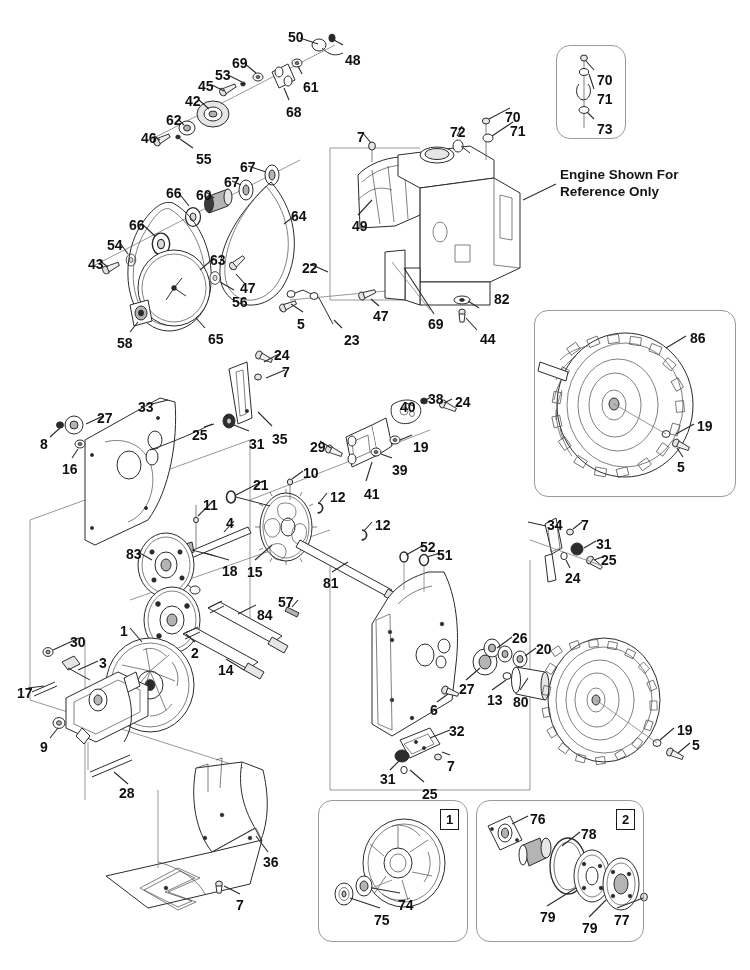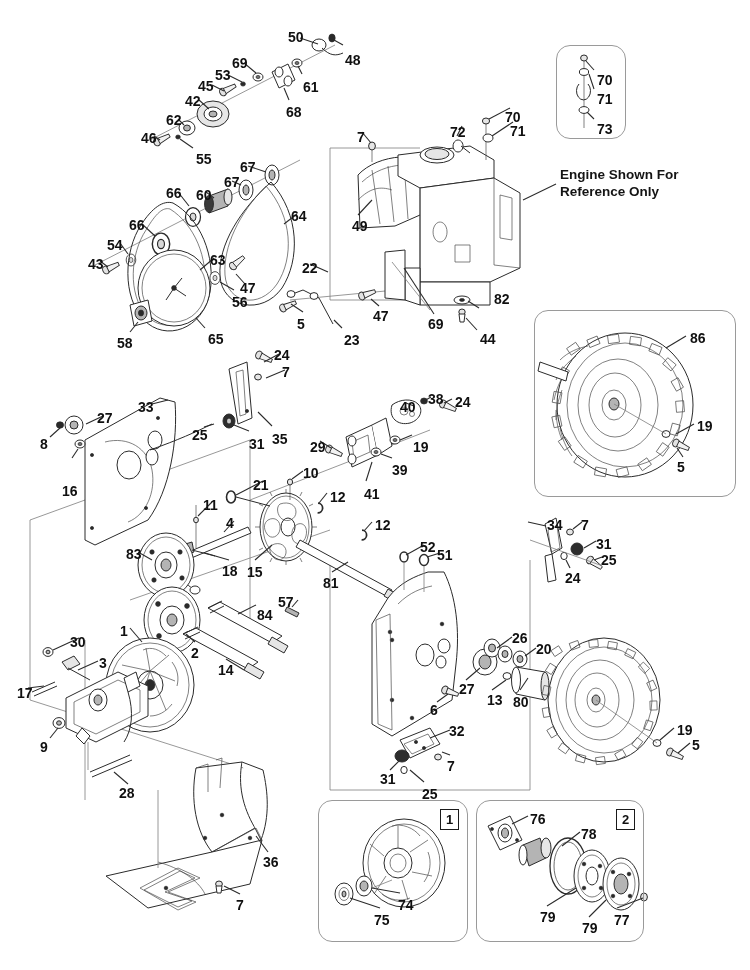--- a/index.html
+++ b/index.html
@@ -943,21 +943,21 @@
       <div class="cal" style="left: 117px; top: 336px;">58</div>
       <div class="cal" style="left: 208px; top: 332px;">65</div>
       <div class="cal" style="left: 690px; top: 331px;">86</div>
       <div class="cal" style="left: 697px; top: 419px;">19</div>
       <div class="cal" style="left: 677px; top: 460px;">5</div>
       <div class="cal" style="left: 274px; top: 348px;">24</div>
       <div class="cal" style="left: 282px; top: 365px;">7</div>
       <div class="cal" style="left: 138px; top: 400px;">33</div>
       <div class="cal" style="left: 97px; top: 411px;">27</div>
       <div class="cal" style="left: 40px; top: 437px;">8</div>
-      <div class="cal" style="left: 62px; top: 484px;">16</div>
+      <div class="cal" style="left: 62px; top: 462px;">16</div>
       <div class="cal" style="left: 192px; top: 428px;">25</div>
       <div class="cal" style="left: 249px; top: 437px;">31</div>
       <div class="cal" style="left: 272px; top: 432px;">35</div>
       <div class="cal" style="left: 400px; top: 400px;">40</div>
       <div class="cal" style="left: 428px; top: 392px;">38</div>
       <div class="cal" style="left: 455px; top: 395px;">24</div>
       <div class="cal" style="left: 310px; top: 440px;">29</div>
       <div class="cal" style="left: 413px; top: 440px;">19</div>
       <div class="cal" style="left: 392px; top: 463px;">39</div>
       <div class="cal" style="left: 364px; top: 487px;">41</div>

